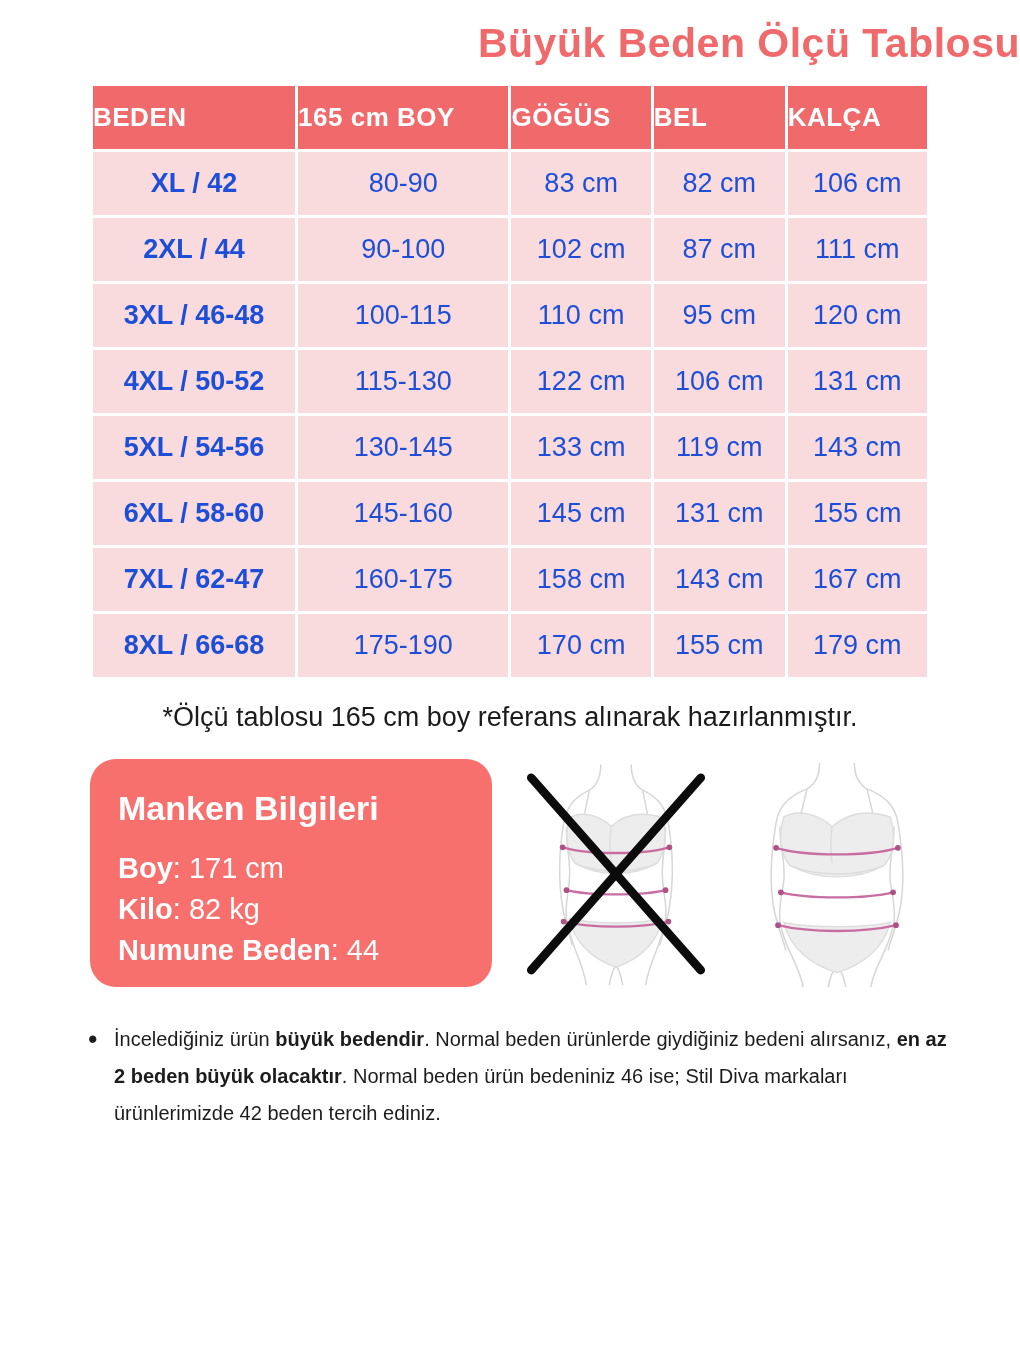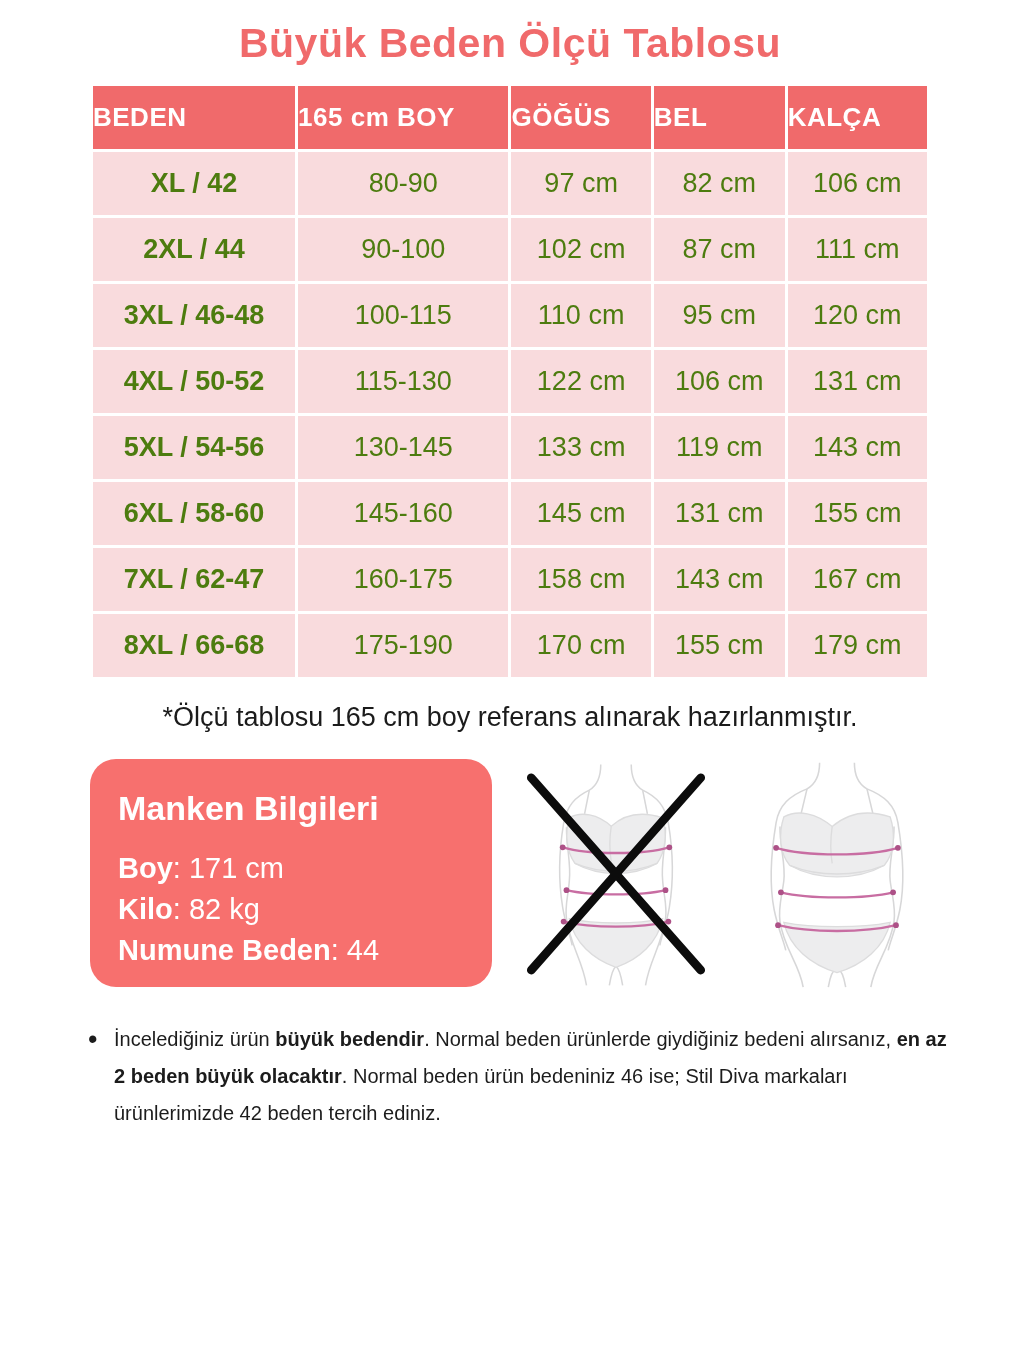--- a/index.html
+++ b/index.html
@@ -6,21 +6,21 @@
   html, body { background: #ffffff; }
   body {
     width: 1020px; height: 1360px; overflow: hidden;
     font-family: "Liberation Sans", "DejaVu Sans", sans-serif;
     color: #1a1a1a;
   }
   .page { width: 1020px; height: 1360px; padding-top: 20px; }
 
   
   .title {
-    text-align: center;
+    text-align: right;
     font-size: 41px; font-weight: 800; letter-spacing: 0.5px;
     color: #F06A6B;
     margin-bottom: 16px;
   }
 
   
   table.size-table {
     width: 840px; margin: 0 auto;
     border-collapse: collapse;
     table-layout: fixed;
@@ -30,21 +30,21 @@
   table.size-table col.c3 { width: 17.0%; }
   table.size-table col.c4 { width: 16.0%; }
   table.size-table col.c5 { width: 17.0%; }
   table.size-table th {
     background: #F06A6B; color: #ffffff;
     font-size: 26px; font-weight: 700; letter-spacing: 0.5px;
     height: 66px; text-align: left;
     border: 3px solid #ffffff;
   }
   table.size-table td {
-    background: #F9DBDD; color: #4d7c0f;
+    background: #F9DBDD; color: #1d4ed8;
     font-size: 27px; height: 66px; text-align: center;
     border: 3px solid #ffffff;
   }
   table.size-table td:first-child { font-weight: 800; }
 
   
   .footnote {
     text-align: center; font-size: 27px; color: #1b1b1b;
     margin-top: 22px;
   }
@@ -109,21 +109,21 @@
           <th>165 cm BOY</th>
           <th>GÖĞÜS</th>
           <th>BEL</th>
           <th>KALÇA</th>
         </tr>
     </thead>
     <tbody>
         <tr>
           <td>XL / 42</td>
           <td>80-90</td>
-          <td>97 cm</td>
+          <td>83 cm</td>
           <td>82 cm</td>
           <td>106 cm</td>
         </tr>
         <tr>
           <td>2XL / 44</td>
           <td>90-100</td>
           <td>102 cm</td>
           <td>87 cm</td>
           <td>111 cm</td>
         </tr>

